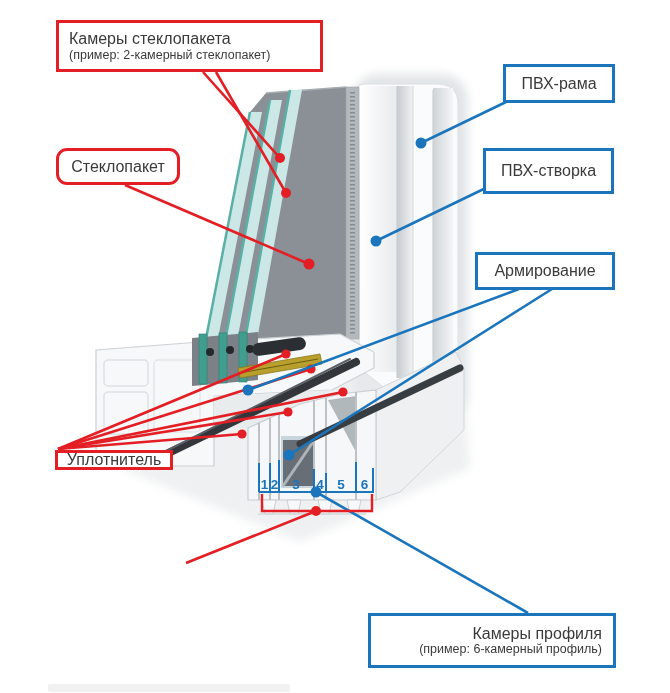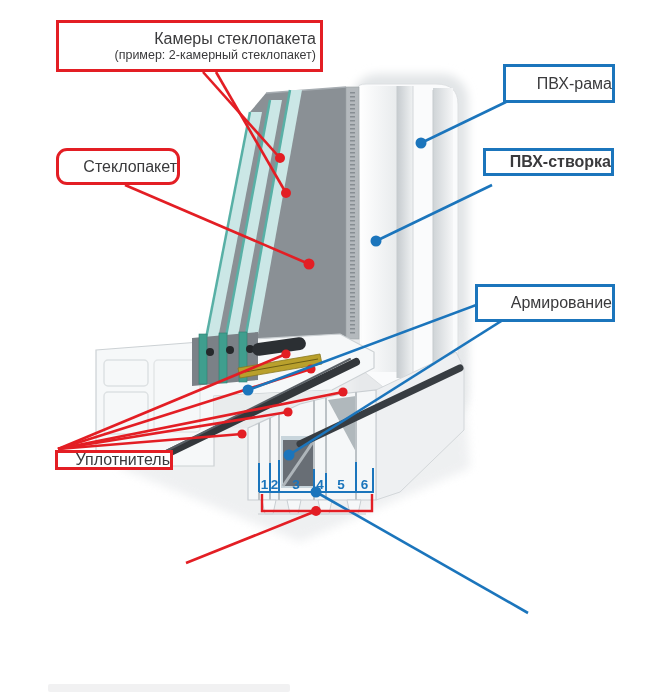--- a/index.html
+++ b/index.html
@@ -1,26 +1,26 @@
 <!DOCTYPE html>
 <html><head>
 <meta charset="utf-8">
 <style>
   html,body{margin:0;padding:0;background:#ffffff;}
   .stage{position:relative;width:670px;height:693px;background:#ffffff;overflow:hidden;
          font-family:"Liberation Sans",sans-serif;color:#3a3a3c;}
   .art{position:absolute;left:0;top:0;}
   .lbl{position:absolute;box-sizing:border-box;background:#ffffff;
-       display:flex;flex-direction:column;justify-content:center;align-items:flex-end;
+       display:flex;flex-direction:column;justify-content:center;align-items:center;
        line-height:1.12;text-align:center;}
   .lbl.red{border:3px solid #e31e24;}
   .lbl.blue{border:3px solid #1b75bc;}
   .lbl .t{font-size:16px;color:#3a3a3c;}
   .lbl .s{font-size:12.5px;color:#3a3a3c;}
-  .lbl.align-left{align-items:flex-end;padding-left:10px;padding-right:4px;text-align:left;}
+  .lbl.align-left{align-items:flex-start;padding-left:10px;padding-right:4px;text-align:left;}
   .lbl.align-right{align-items:flex-end;padding-right:11px;padding-left:4px;text-align:right;}
   .num{font-family:"Liberation Sans",sans-serif;font-size:13.5px;font-weight:bold;fill:#1b75bc;}
 </style>
 </head>
 <body>
 
 <div class="stage">
 
   <svg class="art" width="670" height="693" viewBox="0 0 670 693">
     <defs>
@@ -191,27 +191,31 @@
   </div>
 
   <div class="lbl red" style="left:56px;top:148px;width:124px;height:37px;border-radius:11px;">
     <div class="t">Стеклопакет</div>
   </div>
 
   <div class="lbl blue" style="left:503px;top:64px;width:112px;height:39px;">
     <div class="t">ПВХ-рама</div>
   </div>
 
-  <div class="lbl blue" style="left:483px;top:148px;width:131px;height:28px;font-weight:bold;">
+  <div class="lbl blue" style="left:483px;top:148px;width:131px;height:46px;">
     <div class="t">ПВХ-створка</div>
   </div>
 
-  <div class="lbl blue" style="left:475px;top:252px;width:140px;height:38px;margin-top:32px;">
+  <div class="lbl blue" style="left:475px;top:252px;width:140px;height:38px;">
     <div class="t">Армирование</div>
   </div>
 
   <div class="lbl red" style="left:55px;top:450px;width:118px;height:20px;">
     <div class="t">Уплотнитель</div>
   </div>
 
 
+  <div class="lbl blue align-right" style="left:368px;top:613px;width:248px;height:55px;">
+    <div class="t">Камеры профиля</div>
+    <div class="s">(пример: 6-камерный профиль)</div>
+  </div>
 
 </div>
 
 </body></html>

